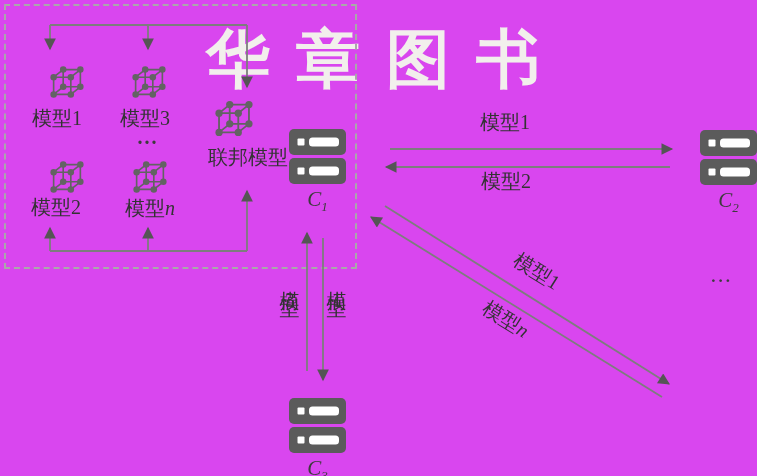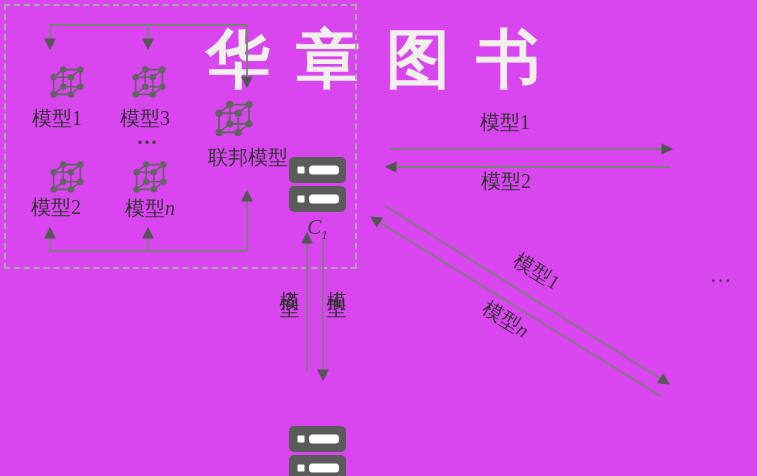--- a/index.html
+++ b/index.html
@@ -12,21 +12,21 @@
     position:absolute; left:206px; top:16px; z-index:0;
     font-size:64px; font-weight:bold; letter-spacing:26px;
     color:#f2efec; white-space:nowrap; user-select:none;
   }
   .dashed-box {
     position:absolute; left:4px; top:4px; width:353px; height:265px;
     border:2px dashed #a9a9a9; z-index:1; background:transparent;
   }
   .wires { position:absolute; left:0; top:0; width:757px; height:476px; z-index:2; }
   .cube { position:absolute; z-index:2; }
-  .server { position:absolute; z-index:2; width:57px; text-align:center;margin-top:28px; }
+  .server { position:absolute; z-index:2; width:57px; text-align:center; }
   .server svg { display:block; }
   .c-label {
     margin-top:5px; font-style:italic; font-size:21px; color:#3c3c3c; line-height:1;
   }
   .c-label sub { font-size:13px; font-style:italic; }
   .lbl {
     position:absolute; z-index:3; color:#333333; font-size:20px;
     text-align:center; line-height:1.1; white-space:nowrap;
   }
   .lbl i { font-style:italic; }
@@ -122,20 +122,26 @@
   <div class="lbl" style="left:11px;top:196px;width:90px">模型2</div>
   <div class="lbl" style="left:105px;top:197px;width:90px"><span>模型</span><i>n</i></div>
   <div class="lbl" style="left:197px;top:146px;width:102px">联邦模型</div>
 
   <div class="server" style="left:289px;top:129px">
     <svg width="57" height="55" viewBox="0 0 57 55">
         <use href="#srv"></use>
       </svg>
     <div class="c-label"><span>C</span><sub>1</sub></div>
   </div>
+  <div class="server" style="left:700px;top:130px">
+    <svg width="57" height="55" viewBox="0 0 57 55">
+        <use href="#srv"></use>
+      </svg>
+    <div class="c-label"><span>C</span><sub>2</sub></div>
+  </div>
   <div class="server" style="left:289px;top:398px">
     <svg width="57" height="55" viewBox="0 0 57 55">
         <use href="#srv"></use>
       </svg>
     <div class="c-label"><span>C</span><sub>3</sub></div>
   </div>
 
   <div class="lbl" style="left:455px;top:111px;width:100px">模型1</div>
   <div class="lbl" style="left:456px;top:170px;width:100px">模型2</div>
 

